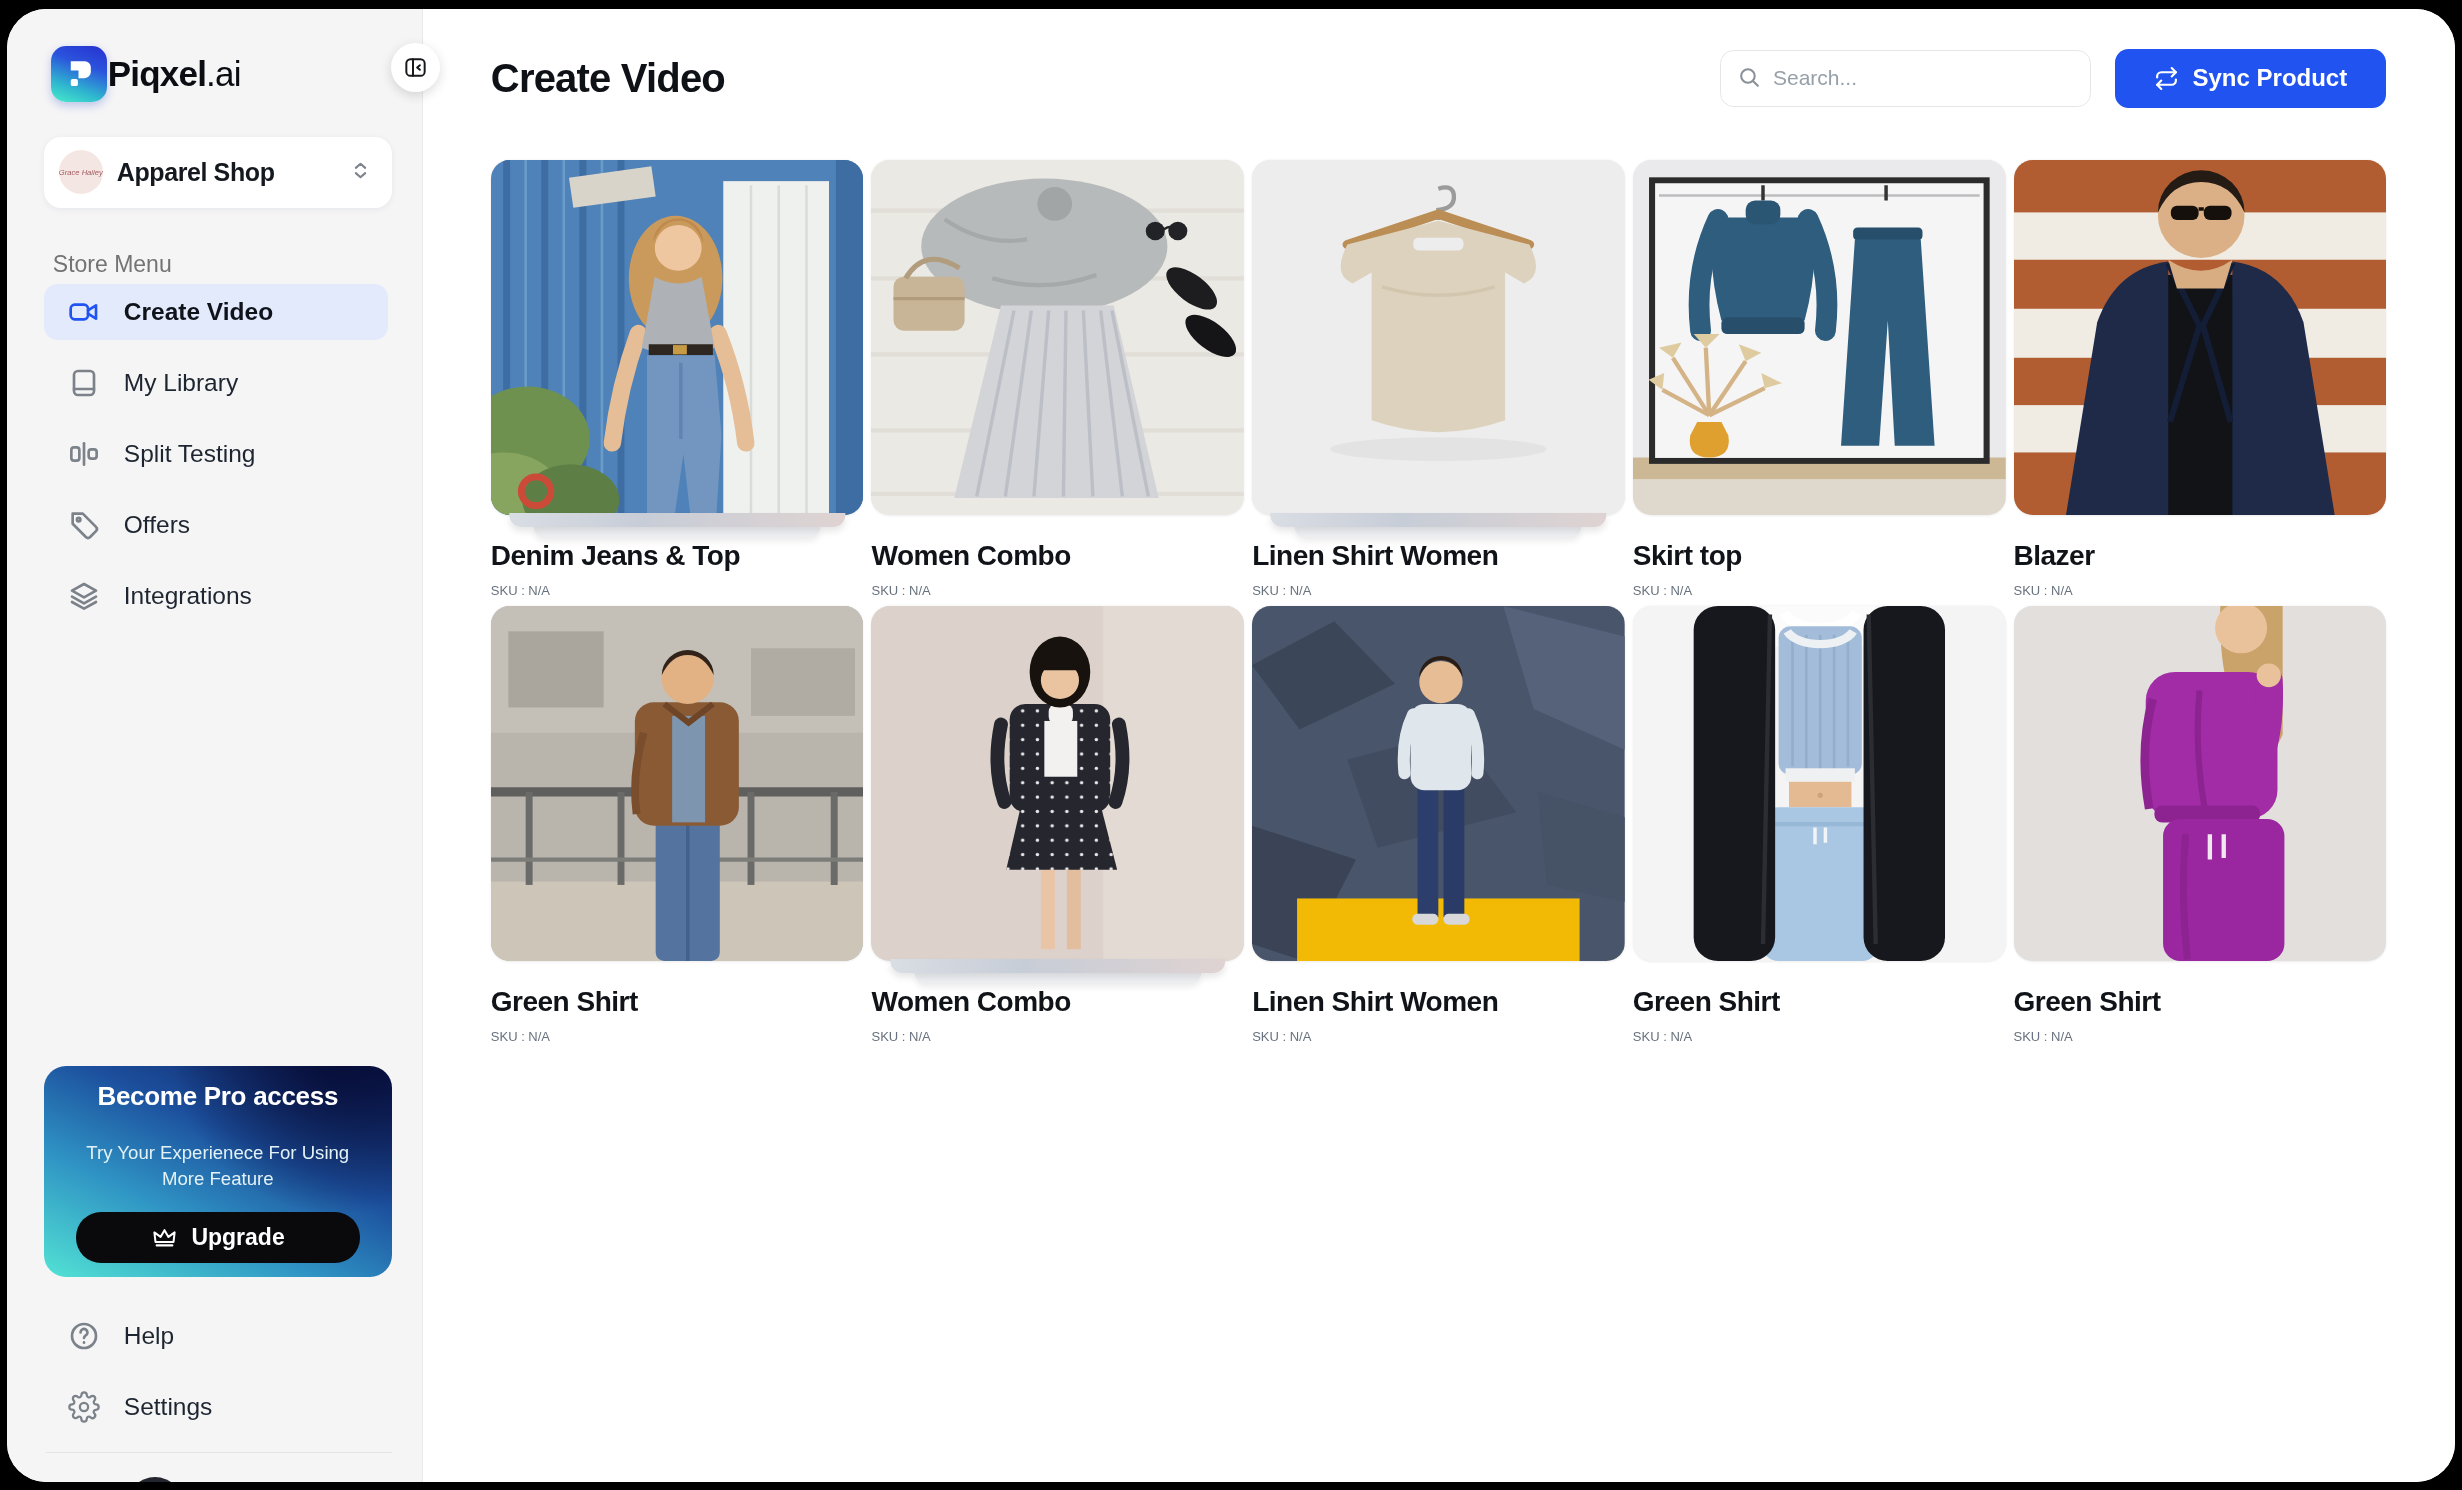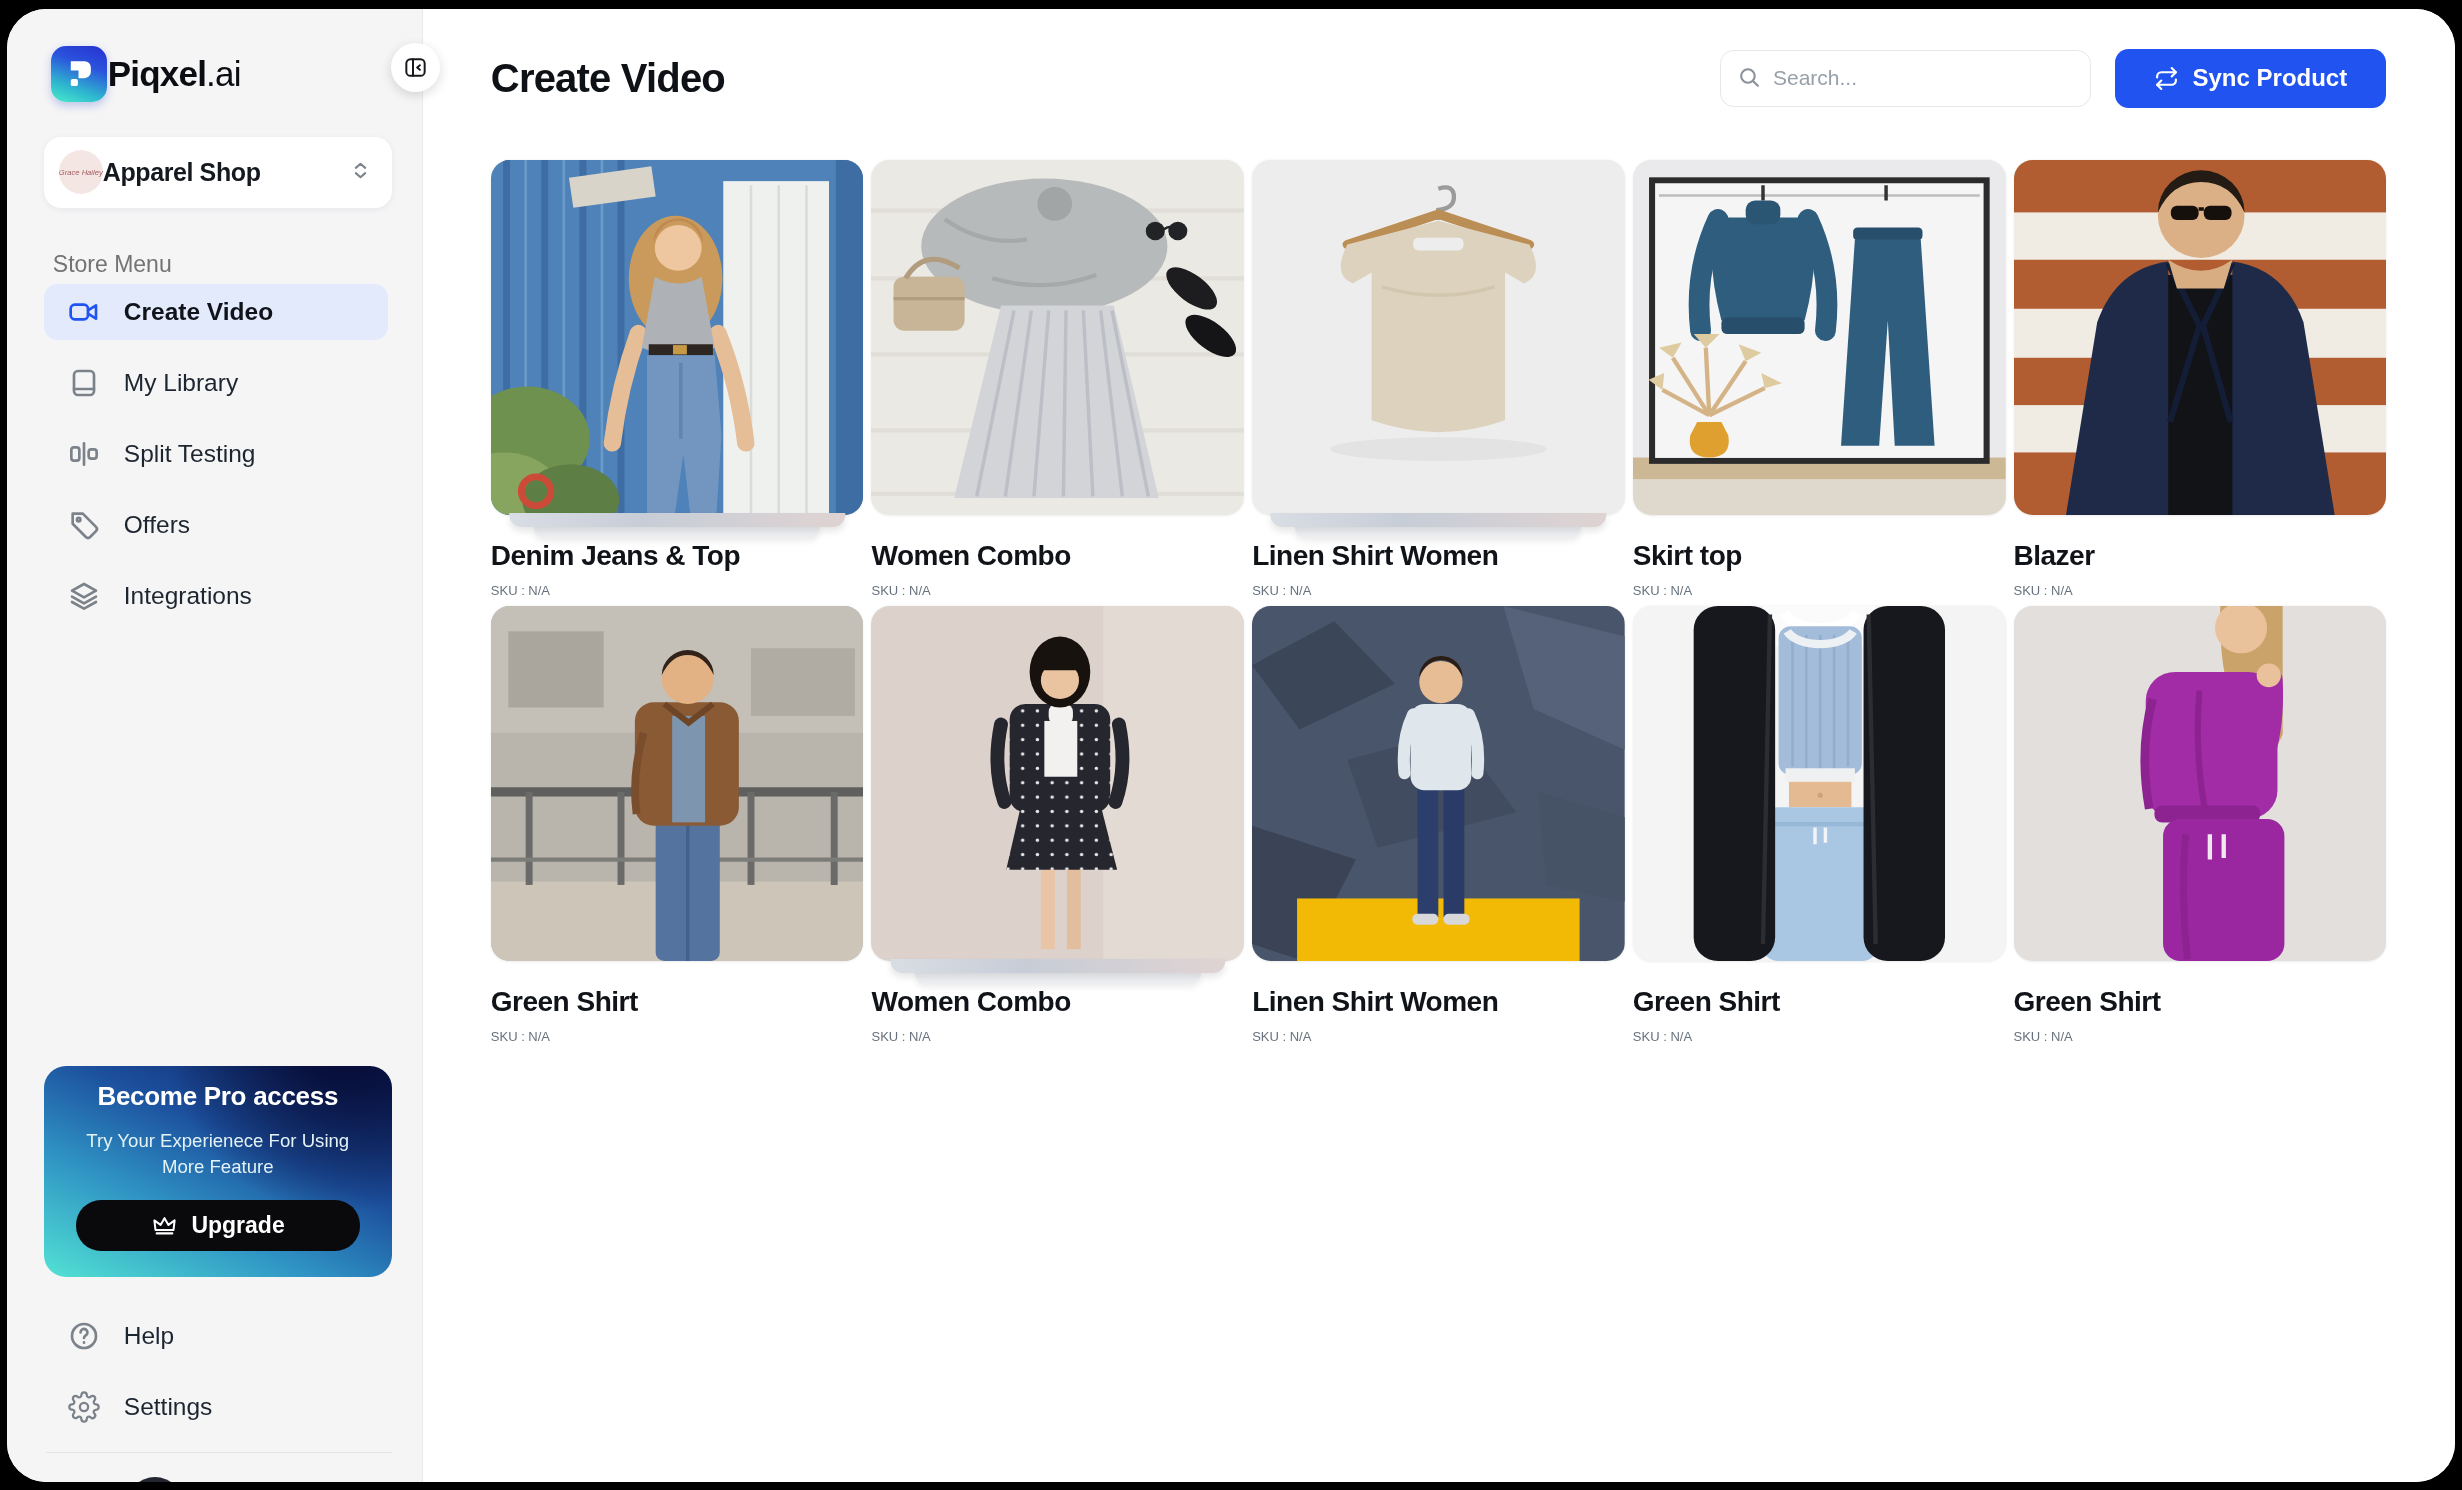--- a/index.html
+++ b/index.html
@@ -11,39 +11,39 @@
   .brand-row { position:absolute; left:44px; top:37px; display:flex; align-items:center; gap:1px; }
   .logo { width:56px; height:56px; border-radius:15px; background:linear-gradient(200deg,#2730cf 0%,#2b53dd 35%,#2fb7cf 72%,#49edc9 100%); display:flex; align-items:center; justify-content:center; box-shadow:0 3.4px 8.5px rgba(30,60,200,.25); }
   .logo svg { width:37px; height:37px; }
   .brand-text { font-size:35px; letter-spacing:-0.8px; color:#0b0d12; }
   .brand-text b { font-weight:700; }
   .brand-text span.suffix { font-weight:400; }
 
   .collapse-btn { position:absolute; left:384px; top:34px; width:49px; height:49px; border-radius:50%; background:#fff; box-shadow:0 3.4px 12px rgba(0,0,0,.14); display:flex; align-items:center; justify-content:center; z-index:5; }
   .collapse-btn svg { width:25px; height:25px; }
 
-  .store-select { position:absolute; left:37px; right:30px; top:128px; height:71px; background:#ffffff; border-radius:17px; box-shadow:0 1.7px 6.8px rgba(20,30,60,.06); display:flex; align-items:center; padding:0 18.6px 0 15px; gap:0; }
+  .store-select { position:absolute; left:37px; right:30px; top:128px; height:71px; background:#ffffff; border-radius:17px; box-shadow:0 1.7px 6.8px rgba(20,30,60,.06); display:flex; align-items:center; padding:0 18.6px 0 15px; gap:14px; }
   .store-avatar { width:44px; height:44px; border-radius:50%; background:#f4e7e3; display:flex; align-items:center; justify-content:center; overflow:hidden; flex-shrink:0; }
   .store-avatar span { font-size:7.6px; color:#a35a60; font-style:italic; white-space:nowrap; }
   .store-name { font-size:25px; font-weight:700; color:#14181f; letter-spacing:-0.4px; flex:1; }
   .store-chevrons svg { width:25px; height:25px; }
 
   .section-label { position:absolute; left:46px; top:242px; font-size:23px; color:#737373; }
 
   .menu { position:absolute; left:37px; right:34px; top:275px; }
   .menu-item { height:56px; border-radius:13.5px; display:flex; align-items:center; gap:24px; padding:0 24px; margin-bottom:15px; font-size:24.5px; color:#1d2530; cursor:pointer; }
   .menu-item svg { width:32px; height:32px; flex-shrink:0; }
   .menu-item.active { background:#e3eafc; font-weight:700; color:#10131a; }
 
   .promo { position:absolute; left:37px; right:30px; top:1057px; height:211px; border-radius:22px; padding:15px 24px;
     background:radial-gradient(circle at 85% -10%, #060b33 0%, rgba(6,11,51,0) 45%),
                linear-gradient(205deg,#0c1a55 0%,#1c4f9d 38%,#2f93c4 66%,#52e2d4 100%);
     color:#fff; text-align:center; }
   .promo-title { font-size:26px; font-weight:700; letter-spacing:-0.3px; }
-  .promo-sub { margin:16px auto 0; width:88%; font-size:18.6px; line-height:1.42; color:#e3f2f6; }
+  .promo-sub { margin:28px auto 0; width:88%; font-size:18.6px; line-height:1.42; color:#e3f2f6; }
   .upgrade-btn { margin:20px auto 0; width:284px; height:51px; border-radius:25px; background:#0a0a0c; display:flex; align-items:center; justify-content:center; gap:13.5px; color:#fff; font-size:23px; font-weight:700; cursor:pointer; }
   .upgrade-btn svg { width:27px; height:27px; }
 
   .sidebar-footer { position:absolute; left:37px; right:34px; top:1299px; }
   .sidebar-footer .menu-item { margin-bottom:15px; }
   .side-divider { position:absolute; left:39px; right:30px; top:1443px; height:0.8px; background:#e4e4e6; }
   .cut-avatar { position:absolute; left:120px; top:1468px; width:56px; height:56px; border-radius:50%; background:#23262e; }
 
   
   .main { flex:1; background:#fff; padding:0 69px 0 68px; position:relative; }

